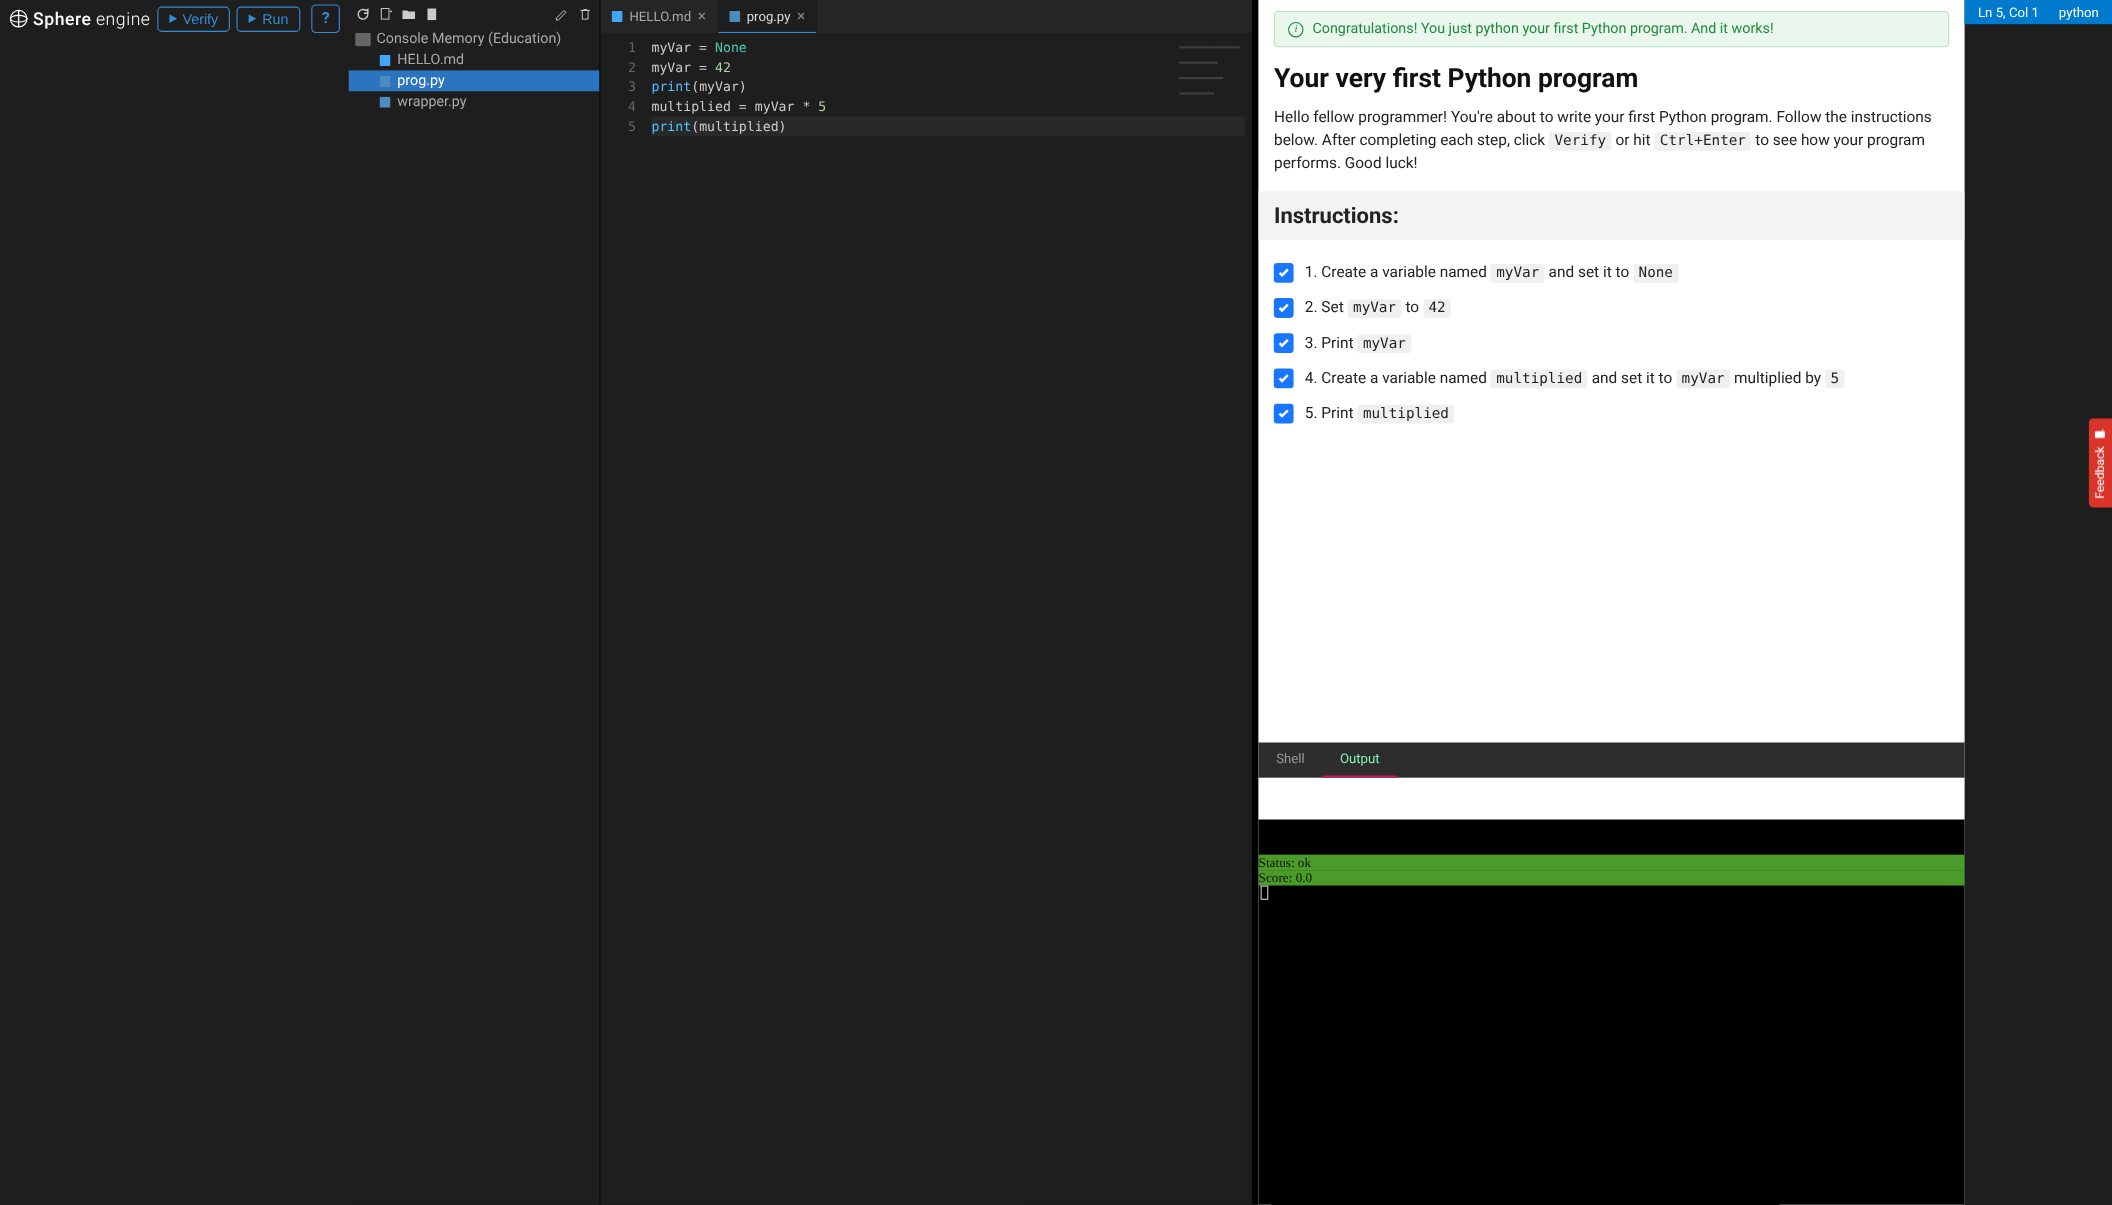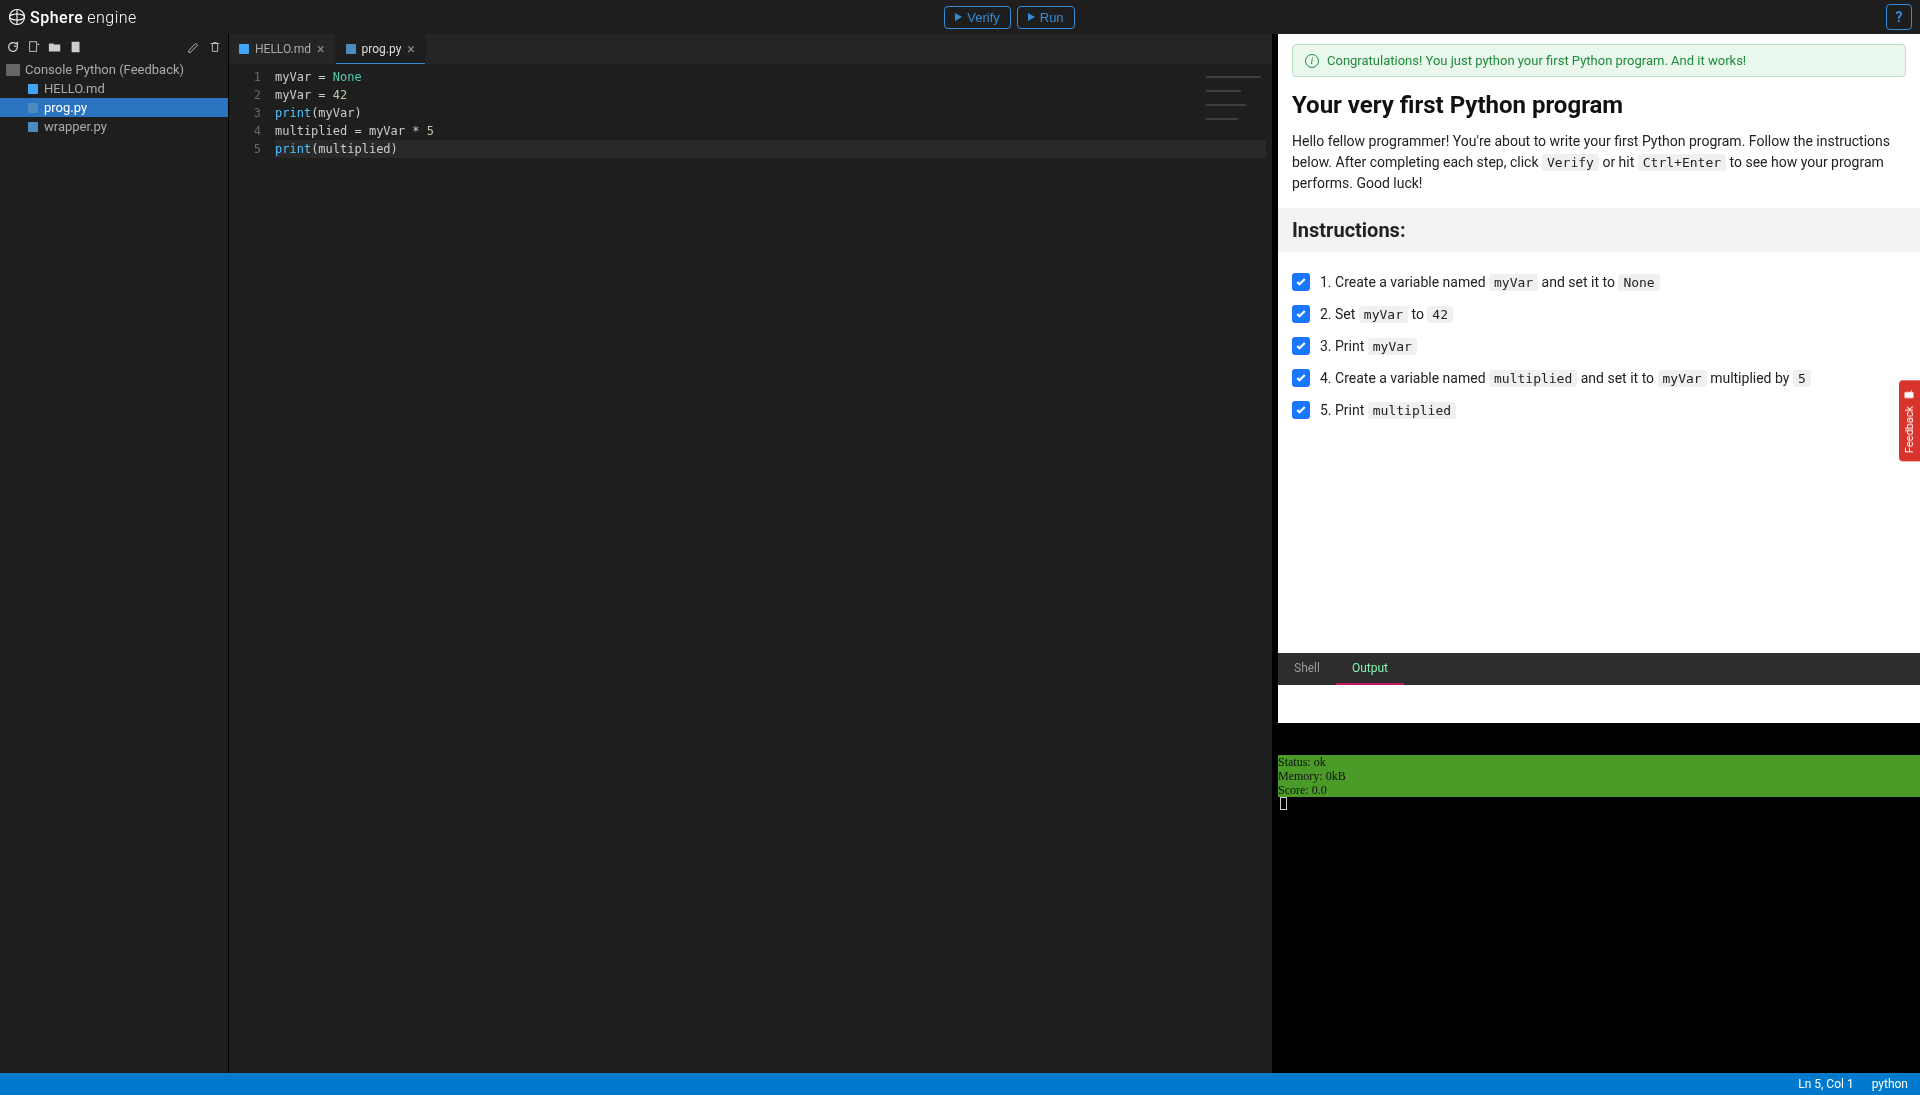--- a/index.html
+++ b/index.html
@@ -1,17 +1,17 @@
 <!DOCTYPE html>
 <html><head>
 <meta charset="utf-8">
 <style>
 * { margin: 0; padding: 0; box-sizing: border-box; }
 html, body { width: 100%; height: 100%; font-family: -apple-system, BlinkMacSystemFont, "Segoe UI", Roboto, sans-serif; background: #1e1e1e; color: #ccc; overflow: hidden; }
-.app { display: flex; flex-direction: column; height: 100vh; }
+.app { display: flex; flex-direction: row; height: 100vh; }
 
 
 .topbar { display: flex; align-items: center; height: 34px; background: #1e1e1e; padding: 0 8px; }
 .logo { display: flex; align-items: center; gap: 4px; color: #fff; font-size: 16px; font-weight: 300; letter-spacing: 0.5px; }
 .logo-icon { width: 18px; height: 18px; }
 .topbar-spacer { flex: 1; }
 .topbar-btn { display: flex; align-items: center; gap: 5px; border: 1px solid #368bd6; color: #368bd6; background: transparent; border-radius: 4px; padding: 3px 10px; margin-left: 6px; font-size: 13px; cursor: pointer; }
 .topbar-btn .play-icon { width: 0; height: 0; border-left: 7px solid #368bd6; border-top: 4px solid transparent; border-bottom: 4px solid transparent; }
 .help-btn { width: 26px; height: 26px; border: 1px solid #368bd6; border-radius: 4px; color: #368bd6; display: flex; align-items: center; justify-content: center; margin-left: 10px; cursor: pointer; font-size: 14px; font-weight: bold; }
 
@@ -122,21 +122,21 @@
         <div class="sidebar-tools-spacer"></div>
         <svg class="tool-icon" viewBox="0 0 16 16">
             <path d="M2 12l8-8 2 2-8 8H2z" fill="none" stroke="currentColor"></path>
           </svg>
         <svg class="tool-icon" viewBox="0 0 16 16">
             <path d="M3 4h10M5 4v9h6V4M6 3h4" fill="none" stroke="currentColor"></path>
           </svg>
       </div>
       <div class="proj-row">
         <span class="folder-icon"></span>
-        <span>Console Python (Feedback)</span>
+        <span>Console Memory (Education)</span>
       </div>
       <div id="file-list">
           <div class="file-row">
             <svg class="file-icon" viewBox="0 0 10 10">
               <rect width="10" height="10" rx="1" fill="#42a5f5"></rect>
             </svg>
             <span>HELLO.md</span>
           </div>
           <div class="file-row active">
             <svg class="file-icon" viewBox="0 0 10 10">
@@ -238,21 +238,21 @@
             </div>
           </div>
       </div>
 
       <div class="output-tabs">
         <div class="otab">Shell</div>
         <div class="otab active">Output</div>
       </div>
       <div class="terminal">
         <div style="height:28px"></div>
-        <div class="term-body"><span class="highlight">Status: ok</span><span class="highlight">Memory: 0kB</span><span class="highlight">Score: 0.0</span><span class="term-cursor"></span></div>
+        <div class="term-body"><span class="highlight">Status: ok</span><span class="highlight">Score: 0.0</span><span class="term-cursor"></span></div>
       </div>
     </div>
   </div>
 
   <div class="statusbar">
     <span>Ln 5, Col 1</span>
     <span>python</span>
   </div>
 </div>
 

